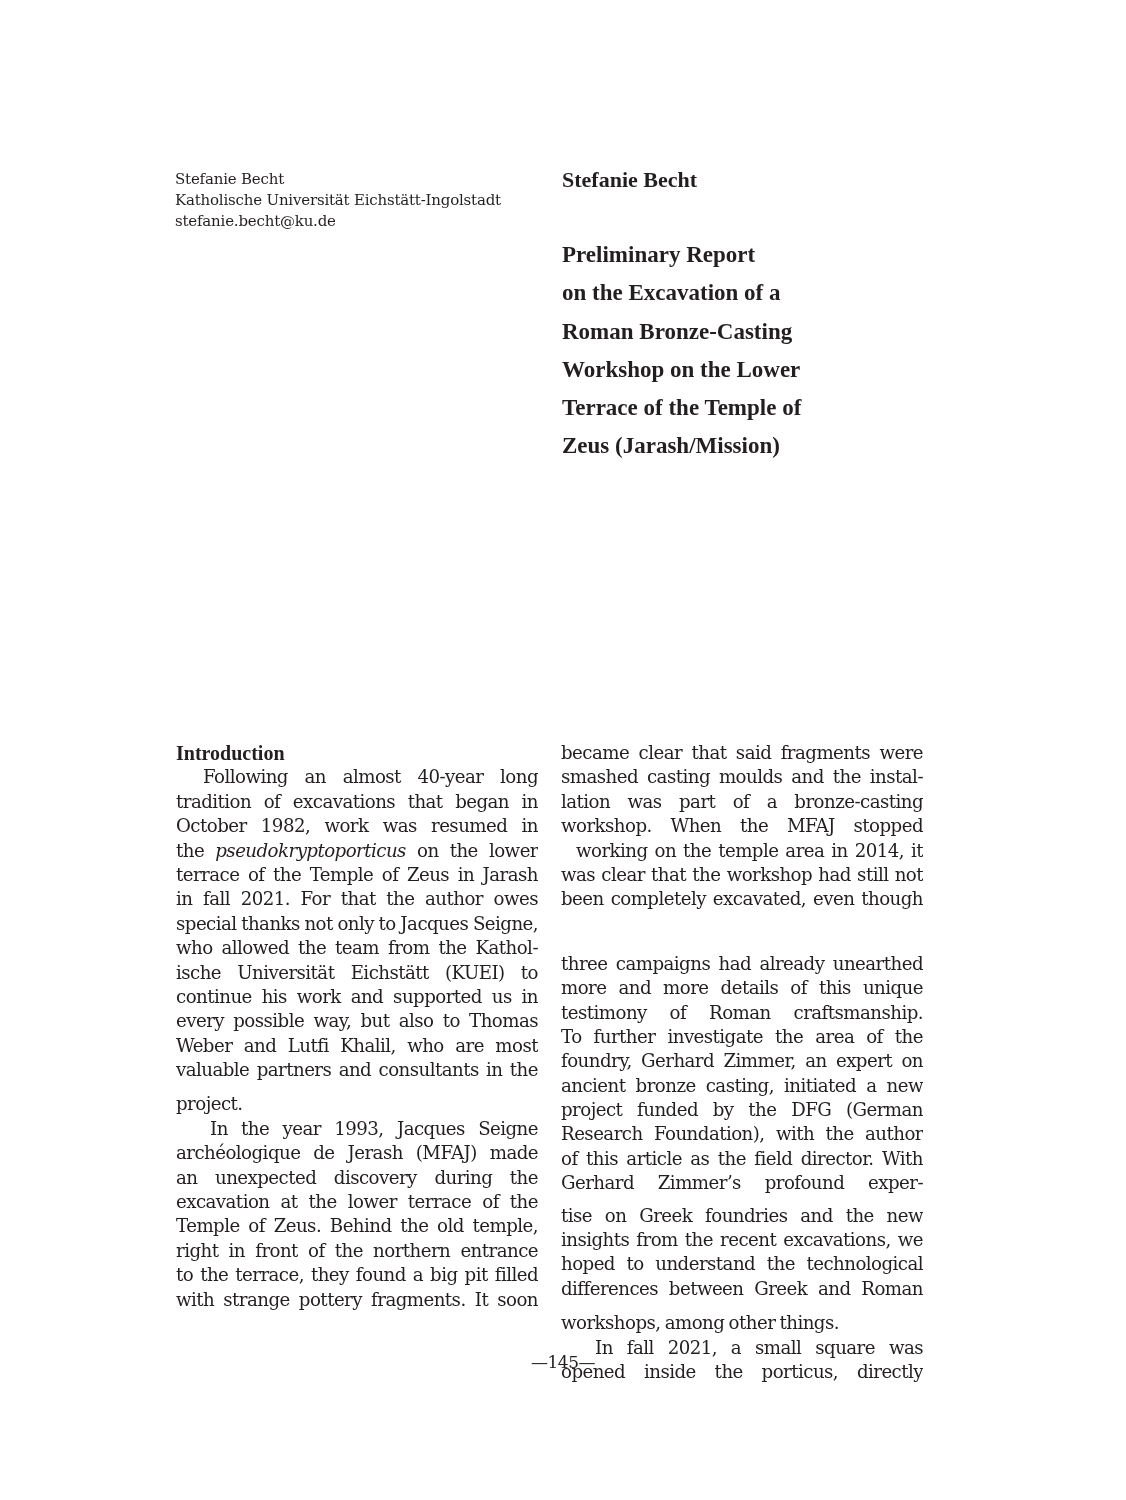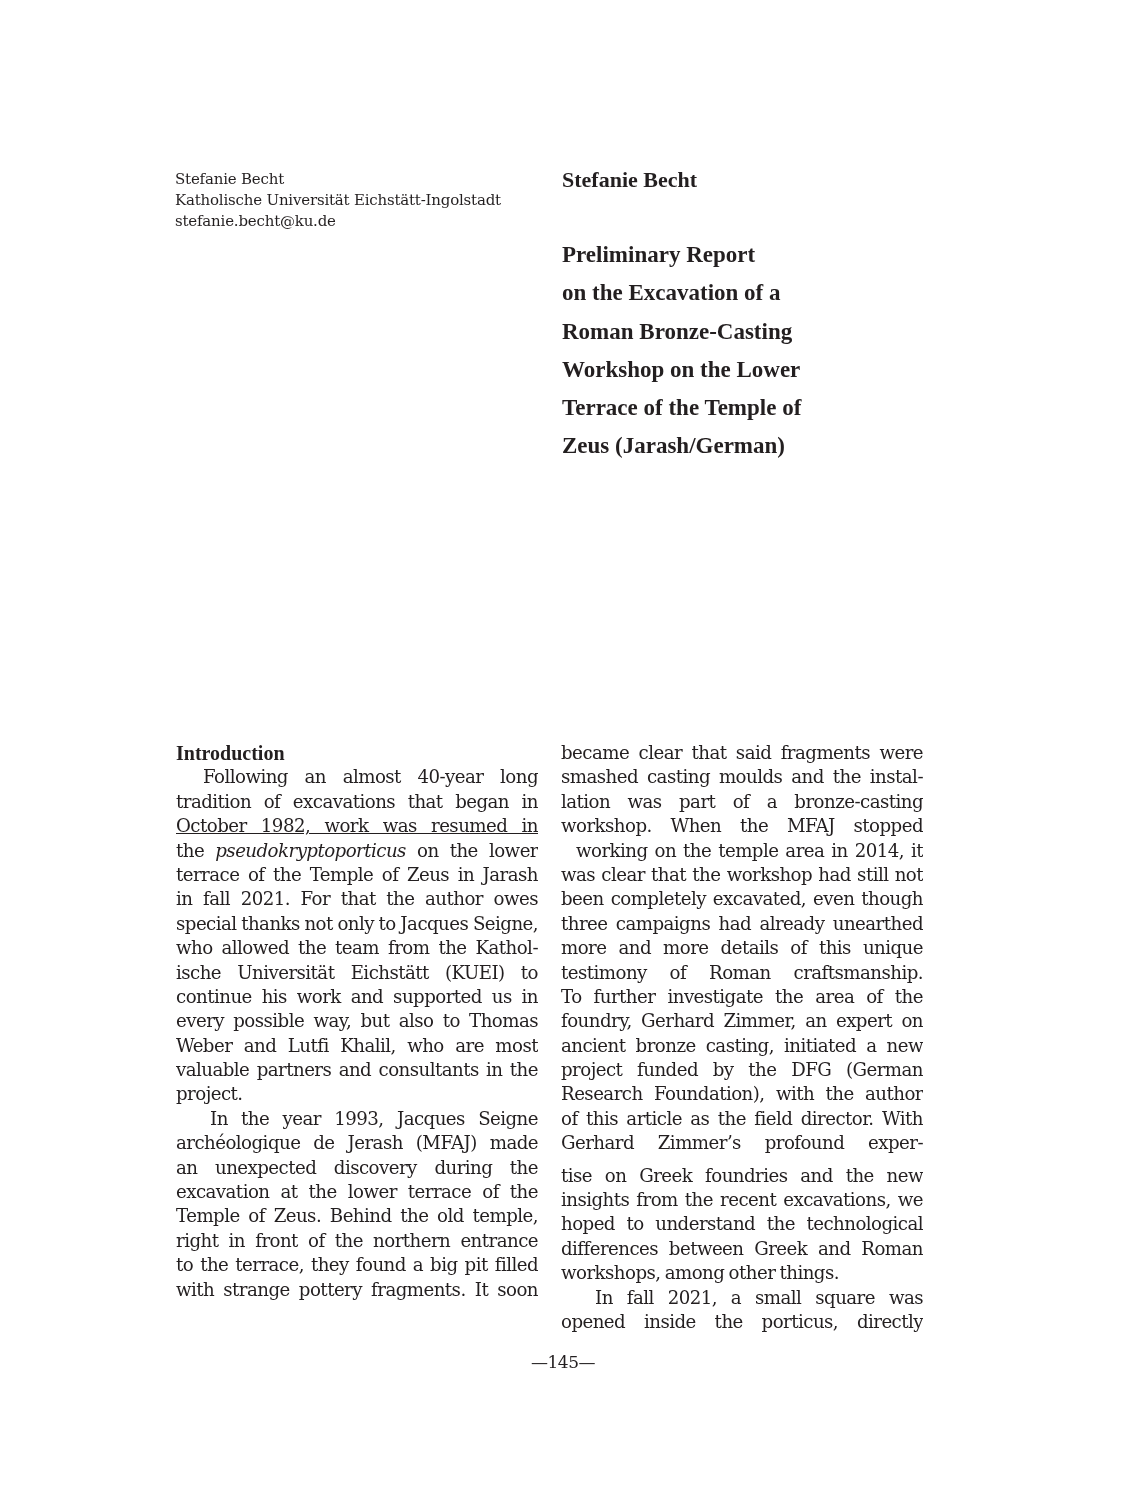--- a/index.html
+++ b/index.html
@@ -68,20 +68,21 @@
       display: block;
       white-space: nowrap;
       height: 24.4px;
       text-align: justify;
       text-align-last: justify;
       letter-spacing: -0.55px;
       word-spacing: -1px;
     }
     .line.last {
       text-align-last: left;
+      margin-top: 10px;
     }
     .line.indent { padding-left: 27px; }
     .line.indent-sm { padding-left: 34px; }
     .line .ital { font-style: italic; }
     .page-number {
       position: absolute;
       left: 0;
       width: 1126px;
       top: 1352px;
       text-align: center;
@@ -101,29 +102,29 @@
 </div>
 
 <div class="author-head">Stefanie Becht</div>
 
 <div class="title">
   <div>Preliminary Report</div>
   <div>on the Excavation of a</div>
   <div>Roman Bronze-Casting</div>
   <div>Workshop on the Lower</div>
   <div>Terrace of the Temple of</div>
-  <div>Zeus (Jarash/German)</div>
+  <div>Zeus (Jarash/Mission)</div>
 </div>
 
 <div class="column col-left">
   <div class="section-heading">Introduction</div>
   <div>
     <span class="line indent" style="white-space: normal; overflow: hidden;">Following an almost 40-year long</span>
     <span class="line" style="white-space: normal; overflow: hidden;">tradition of excavations that began in</span>
-    <span class="line" style="white-space: normal; overflow: hidden; text-decoration: underline;">October 1982, work was resumed in</span>
+    <span class="line" style="white-space: normal; overflow: hidden;">October 1982, work was resumed in</span>
     <span class="line" style="white-space: normal; overflow: hidden;"><span>the </span><span class="ital">pseudokryptoporticus</span><span> on the lower</span></span>
     <span class="line" style="white-space: normal; overflow: hidden;">terrace of the Temple of Zeus in Jarash</span>
     <span class="line" style="white-space: normal; overflow: hidden;">in fall 2021. For that the author owes</span>
     <span class="line" style="white-space: normal; overflow: hidden;">special thanks not only to Jacques Seigne,</span>
     <span class="line" style="white-space: normal; overflow: hidden;">who allowed the team from the Kathol-</span>
     <span class="line" style="white-space: normal; overflow: hidden;">ische Universität Eichstätt (KUEI) to</span>
     <span class="line" style="white-space: normal; overflow: hidden;">continue his work and supported us in</span>
     <span class="line" style="white-space: normal; overflow: hidden;">every possible way, but also to Thomas</span>
     <span class="line" style="white-space: normal; overflow: hidden;">Weber and Lutfi Khalil, who are most</span>
     <span class="line" style="white-space: normal; overflow: hidden;">valuable partners and consultants in the</span>
@@ -143,21 +144,21 @@
 
 <div class="column col-right">
   <div>
     <span class="line" style="white-space: normal; overflow: hidden;">became clear that said fragments were</span>
     <span class="line" style="white-space: normal; overflow: hidden;">smashed casting moulds and the instal-</span>
     <span class="line" style="white-space: normal; overflow: hidden;">lation was part of a bronze-casting</span>
     <span class="line" style="white-space: normal; overflow: hidden;">workshop. When the MFAJ stopped</span>
     <span class="line" style="white-space: normal; overflow: hidden; margin-left: 15px;">working on the temple area in 2014, it</span>
     <span class="line" style="white-space: normal; overflow: hidden;">was clear that the workshop had still not</span>
     <span class="line" style="white-space: normal; overflow: hidden;">been completely excavated, even though</span>
-    <span class="line" style="white-space: normal; overflow: hidden;">three campaigns had already unearthed</span>
+    <span class="line" style="white-space: normal; overflow: hidden; margin-top: 40px;">three campaigns had already unearthed</span>
     <span class="line" style="white-space: normal; overflow: hidden;">more and more details of this unique</span>
     <span class="line" style="white-space: normal; overflow: hidden;">testimony of Roman craftsmanship.</span>
     <span class="line" style="white-space: normal; overflow: hidden;">To further investigate the area of the</span>
     <span class="line" style="white-space: normal; overflow: hidden;">foundry, Gerhard Zimmer, an expert on</span>
     <span class="line" style="white-space: normal; overflow: hidden;">ancient bronze casting, initiated a new</span>
     <span class="line" style="white-space: normal; overflow: hidden;">project funded by the DFG (German</span>
     <span class="line" style="white-space: normal; overflow: hidden;">Research Foundation), with the author</span>
     <span class="line" style="white-space: normal; overflow: hidden;">of this article as the field director. With</span>
     <span class="line" style="white-space: normal; overflow: hidden;">Gerhard Zimmer’s profound exper-</span>
     <span class="line" style="white-space: normal; overflow: hidden; margin-top: 8px;">tise on Greek foundries and the new</span>

